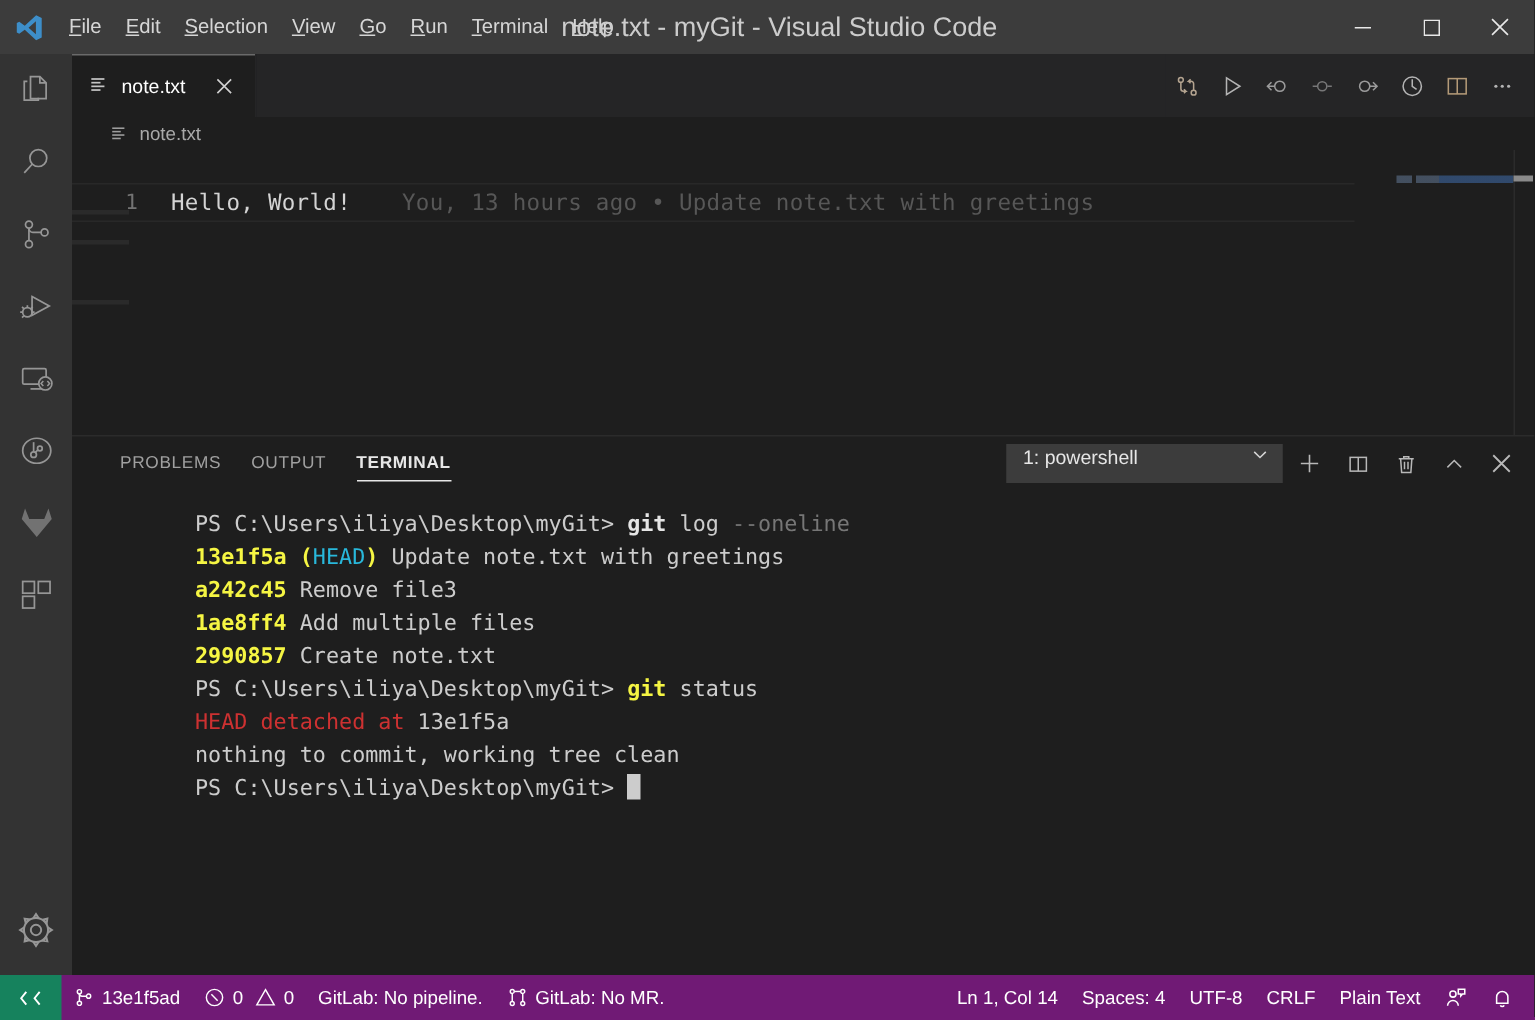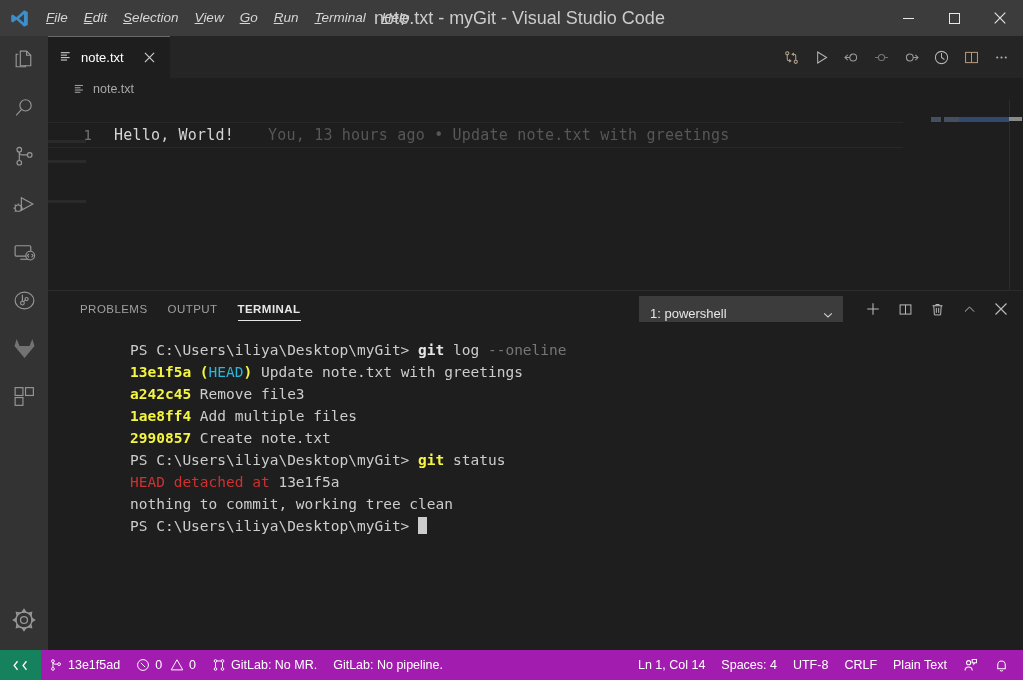--- a/index.html
+++ b/index.html
@@ -10,21 +10,21 @@
     overflow: hidden;
   }
   .app { position: relative; width: 1023px; height: 680px; display: flex; flex-direction: column; background:#1e1e1e; }
 
   
   .titlebar {
     height: 36px; min-height: 36px; background: #3c3c3c; color: #cccccc;
     display: flex; align-items: center; position: relative;
   }
   .vscode-logo { width: 38px; height: 36px; display: flex; align-items: center; justify-content: center; }
-  .menus { display: flex; align-items: center; height: 36px; font-style: italic; }
+  .menus { display: flex; align-items: center; height: 36px; }
   .menu-item {
     padding: 0 8px; height: 36px; line-height: 36px; font-size: 13.5px;
     color: #d6d6d6; cursor: default; white-space: nowrap;
   }
   .menu-item u { text-decoration: underline; }
   .win-title {
     position: absolute; left: 16px; right: 0; text-align: center;
     font-size: 18px; color: #cccccc; pointer-events: none;
   }
   .win-controls { margin-left: auto; display: flex; height: 36px; z-index: 5; }
@@ -102,43 +102,43 @@
   .panel { height: 360px; min-height: 360px; background: #1e1e1e; border-top: 1px solid #2b2b2b; display: flex; flex-direction: column; }
   .panel-header { height: 36px; min-height:36px; display: flex; align-items: center; padding: 0 8px 0 22px; }
   .panel-tab {
     font-size: 11.5px; letter-spacing: .45px; color: #a0a0a0; padding: 0 10px;
     height: 36px; display: flex; align-items: center; position: relative; text-transform: uppercase;
   }
   .panel-tab.active { color: #e7e7e7; font-weight: bold; }
   .panel-tab.active::after { content:''; position:absolute; left:10px; right:10px; bottom:6px; height:1px; background:#e7e7e7; }
   .panel-header-right { margin-left: auto; display: flex; align-items: center; gap: 4px; }
   .term-select {
-    display: flex; align-items: flex-end; justify-content: space-between;
-    width: 204px; height: 26px; background: #3c3c3c; border: 1px solid #3c3c3c;
-    color: #e6e6e6; font-size: 13px; padding: 0 8px 0 10px; margin-right: 12px;
+    display: flex; align-items: flex-start; justify-content: space-between;
+    width: 184px; height: 26px; background: #3c3c3c; border: 1px solid #3c3c3c;
+    color: #e6e6e6; font-size: 13px; padding: 0 8px 0 10px; 
   }
   .ph-btn { width: 28px; height: 28px; display: flex; align-items: center; justify-content: center; border-radius: 4px; opacity: .85; }
 
   .terminal {
     flex: 1; padding: 12px 0 0 82px; overflow: hidden;
     font-family: "DejaVu Sans Mono", monospace; font-size: 14.5px; line-height: 22px;
     color: #cccccc; white-space: pre;
   }
   .t-line { white-space: pre; }
   .c-white  { color: #cccccc; }
   .c-bold   { color: #e5e5e5; font-weight: bold; }
   .c-yellowb{ color: #f5f543; font-weight: bold; }
   .c-cyan   { color: #29b8db; }
   .c-red    { color: #cd3131; }
   .c-gray   { color: #767676; }
   .cursor { display: inline-block; width: 9px; height: 17px; background: #cccccc; vertical-align: -3px; }
 
   
   .statusbar {
-    height: 30px; min-height: 30px; background: #a21caf; color: #ffffff;
+    height: 30px; min-height: 30px; background: #701a75; color: #ffffff;
     display: flex; align-items: center; font-size: 12.5px;
   }
   .sb-remote {
     background: #16825d; height: 30px; display: flex; align-items: center;
     padding: 0 12px; gap: 6px;
   }
   .sb-item { display: flex; align-items: center; gap: 5px; padding: 0 8px; height: 30px; white-space: nowrap; }
   .sb-right { margin-left: auto; display: flex; align-items: center; padding-right: 6px; }
   svg { display: block; }
 </style>
@@ -518,37 +518,37 @@
       <span>0</span>
       <span style="margin-left:3px">
         <svg width="14" height="14" viewBox="0 0 16 16" fill="none" stroke="#ffffff" stroke-width="1.1">
           <path d="M8 2 L14.6 13.6 H1.4 Z"></path>
         </svg>
       </span>
       <span>0</span>
     </div>
 
     <div class="sb-item">
+      <span>GitLab: No pipeline.</span>
+    </div>
+
+    <div class="sb-item">
       <span>
         <svg width="14" height="14" viewBox="0 0 16 16" fill="none" stroke="#ffffff" stroke-width="1.1">
           <circle cx="4" cy="3.4" r="1.5"></circle>
             <circle cx="4" cy="12.6" r="1.5"></circle>
             <circle cx="12" cy="3.4" r="1.5"></circle>
             <circle cx="12" cy="12.6" r="1.5"></circle>
           <path d="M4 4.9 V11.1 M12 4.9 V11.1"></path>
             <path d="M5.5 3.4 H10.5"></path>
         </svg>
       </span>
       <span>GitLab: No MR.</span>
     </div>
 
-    <div class="sb-item">
-      <span>GitLab: No pipeline.</span>
-    </div>
-
     <div class="sb-right">
       <div class="sb-item">Ln 1, Col 14</div>
       <div class="sb-item">Spaces: 4</div>
       <div class="sb-item">UTF-8</div>
       <div class="sb-item">CRLF</div>
       <div class="sb-item">Plain Text</div>
       <div class="sb-item">
         <span>
           <svg width="15" height="15" viewBox="0 0 16 16" fill="none" stroke="#ffffff" stroke-width="1.1">
             <circle cx="6" cy="5" r="2.2"></circle>

